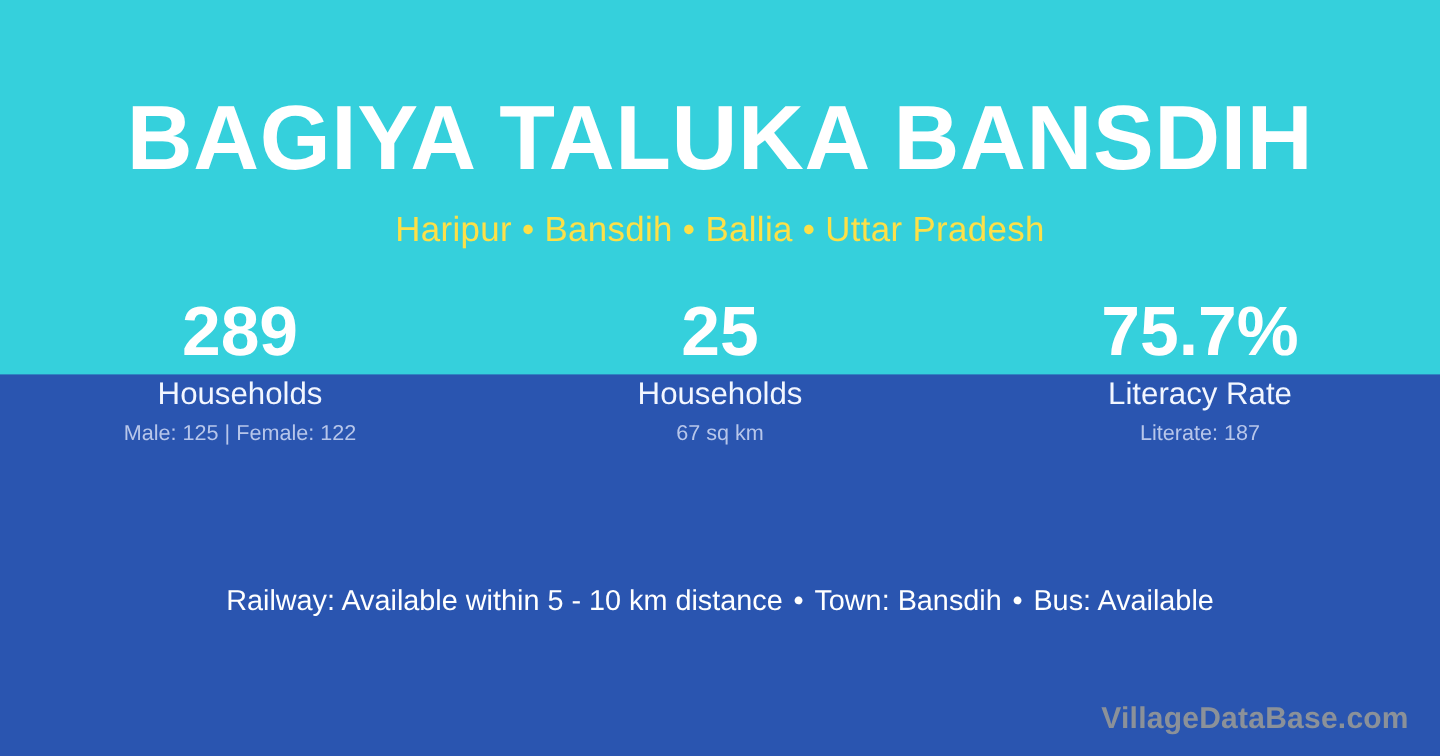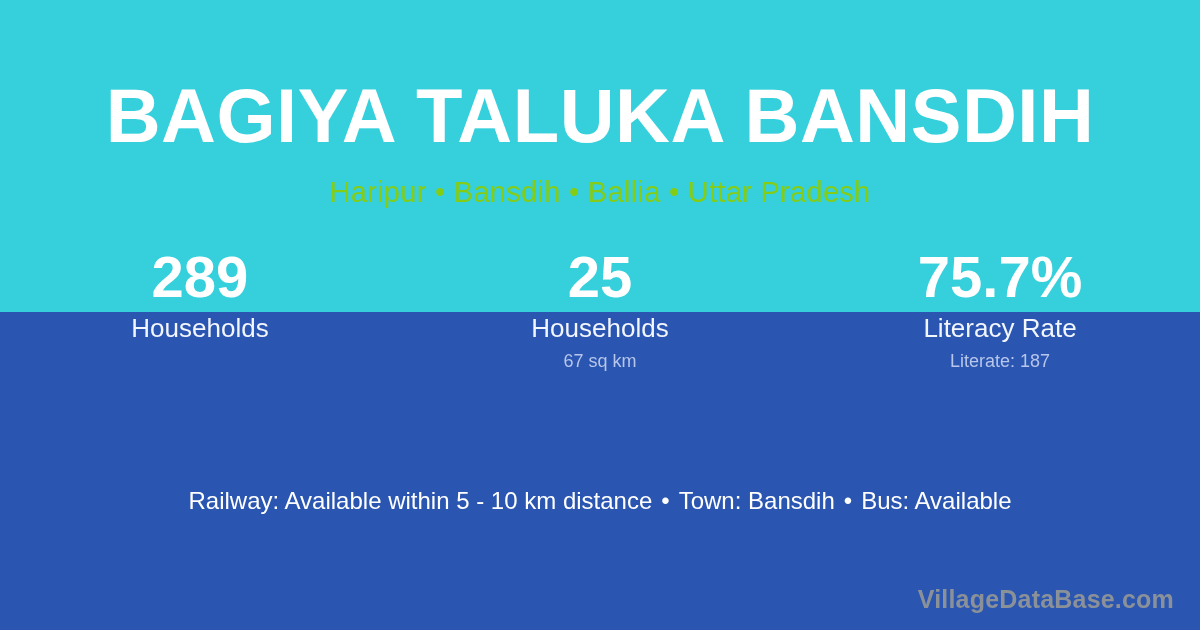--- a/index.html
+++ b/index.html
@@ -54,21 +54,21 @@
     line-height: 1.0;
     color: #ffffff;
     white-space: nowrap;
   }
 
   .village-subtitle {
     margin-top: 22px;
     font-size: 29px;
     font-weight: normal;
     letter-spacing: 0.3px;
-    color: #84cc16;
+    color: #fde047;
     white-space: nowrap;
   }
 
   
   .stats-row {
     position: absolute;
     top: 244px;
     left: 0;
     width: 1200px;
     display: flex;
@@ -146,20 +146,21 @@
   <div class="title-block">
     <div class="village-title">BAGIYA TALUKA BANSDIH</div>
     <div class="village-subtitle">Haripur • Bansdih • Ballia • Uttar Pradesh</div>
   </div>
 
   <div class="stats-row">
 
     <div class="stat">
       <div class="stat-value">289</div>
       <div class="stat-label">Households</div>
+      <div class="stat-sub">Male: 125 | Female: 122</div>
     </div>
 
     <div class="stat">
       <div class="stat-value">25</div>
       <div class="stat-label">Households</div>
       <div class="stat-sub">67 sq km</div>
     </div>
 
     <div class="stat">
       <div class="stat-value">75.7%</div>

